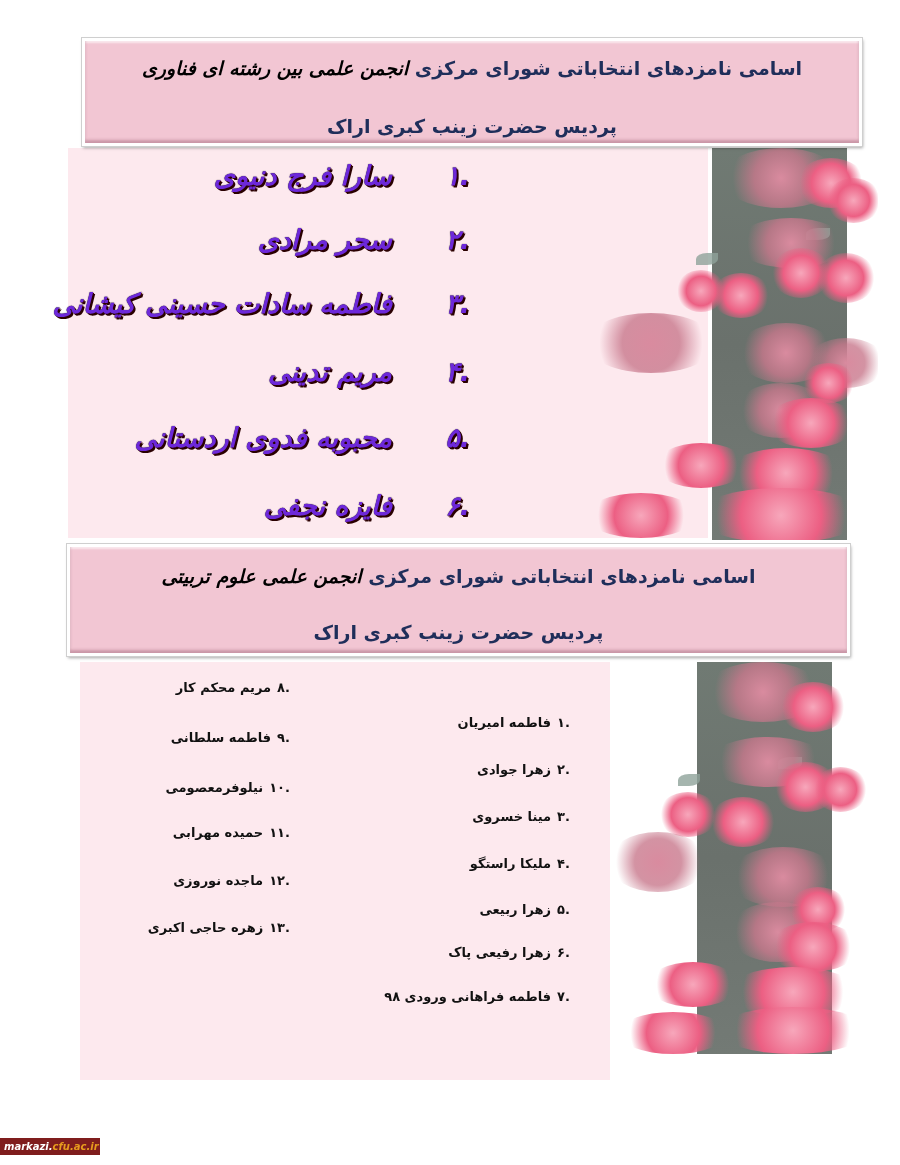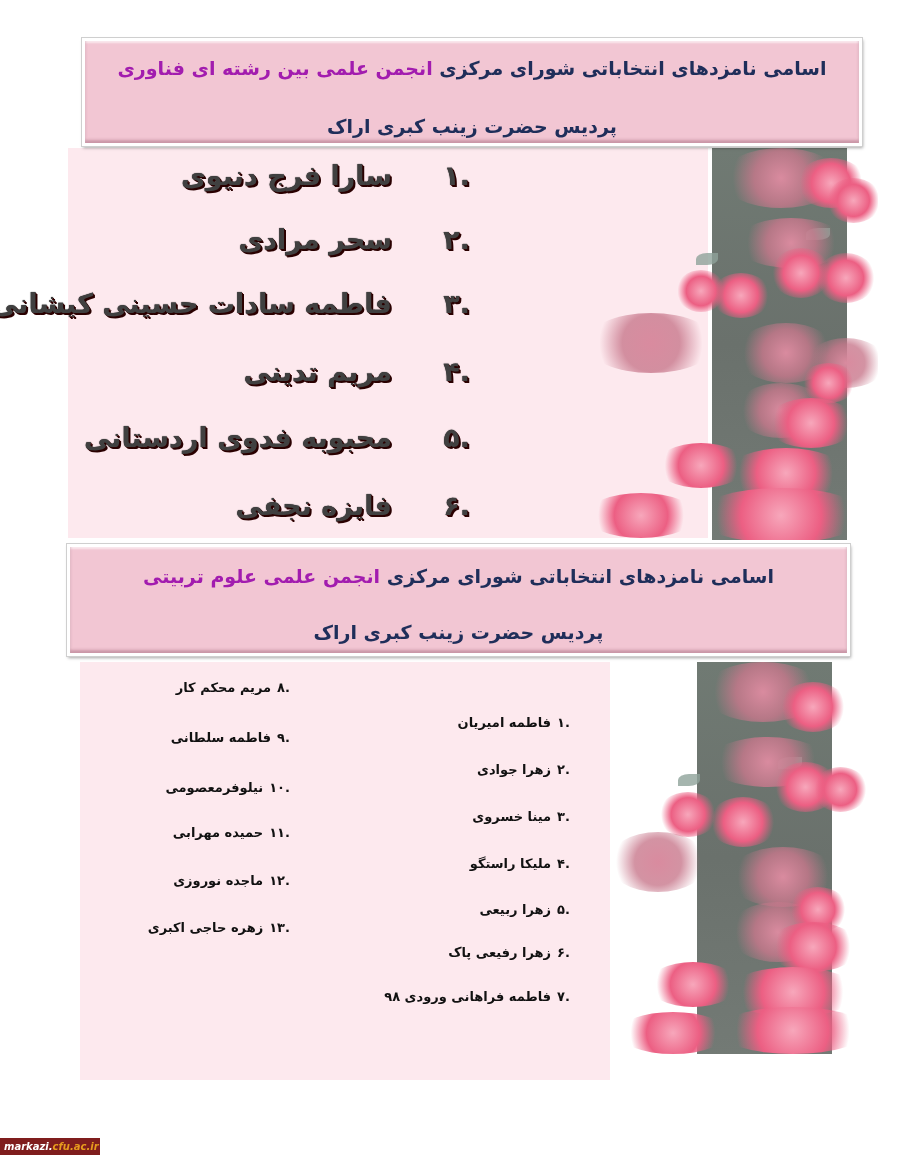--- a/index.html
+++ b/index.html
@@ -15,21 +15,21 @@
     border: 3px solid #ffffff;
     outline: 1px solid #cfcfcf;
     box-shadow: inset 0 -3px 3px rgba(150,90,110,0.45), inset 0 2px 2px rgba(255,255,255,0.6), 1px 2px 3px rgba(0,0,0,0.35);
     direction: rtl;
     text-align: center;
     color: #1f2e5a;
     font-weight: bold;
   }
   .hdr .line1 { position: absolute; left: 0; right: 0; font-size: 19px; }
   .hdr .line2 { position: absolute; left: 0; right: 0; font-size: 19px; }
-  .hdr .red { color: #a21caf; }
+  .hdr .red { color: #000000; font-style: italic; }
 
   #hdr1 { left: 82px; top: 38px; width: 780px; height: 108px; }
   #hdr1 .line1 { top: 16px; }
   #hdr1 .line2 { top: 74px; }
   #hdr2 { left: 67px; top: 544px; width: 783px; height: 112px; }
   #hdr2 .line1 { top: 18px; }
   #hdr2 .line2 { top: 74px; }
 
   .pinkpanel { position: absolute; background: #fde9ee; }
   #panel1 { left: 68px; top: 148px; width: 640px; height: 390px; }
@@ -56,22 +56,23 @@
     background: #8fa39a; opacity: 0.8;
   }
   #floral1 { left: 506px; top: 148px; width: 372px; height: 392px; background: transparent; }
   #floral1 .gray { left: 206px; width: 135px; }
   #floral2 { left: 608px; top: 662px; width: 262px; height: 392px; background: transparent; }
   #floral2 .gray { left: 89px; width: 135px; }
 
   .list { position: absolute; direction: rtl; }
   .big-item {
     position: absolute; right: 0; white-space: nowrap;
-    font-size: 27px; font-weight: bold; color: #404040;
+    font-size: 27px; font-weight: bold; color: #6d28d9;
     text-shadow: 2px 2px 0 #2a0000, 1px 1px 0 #400000, 0 0 1px #000;
+    font-style: italic;
   }
   .big-item .num { display: inline-block; width: 78px; text-align: right; }
   #list1 { right: 430px; top: 160px; width: 400px; height: 370px; }
 
   .small-item {
     position: absolute; right: 0; white-space: nowrap;
     font-size: 13px; font-weight: bold; color: #111111;
   }
   .small-item .num { display: inline-block; margin-left: 6px; }
   #list2a { right: 330px; top: 715px; width: 260px; height: 300px; }

